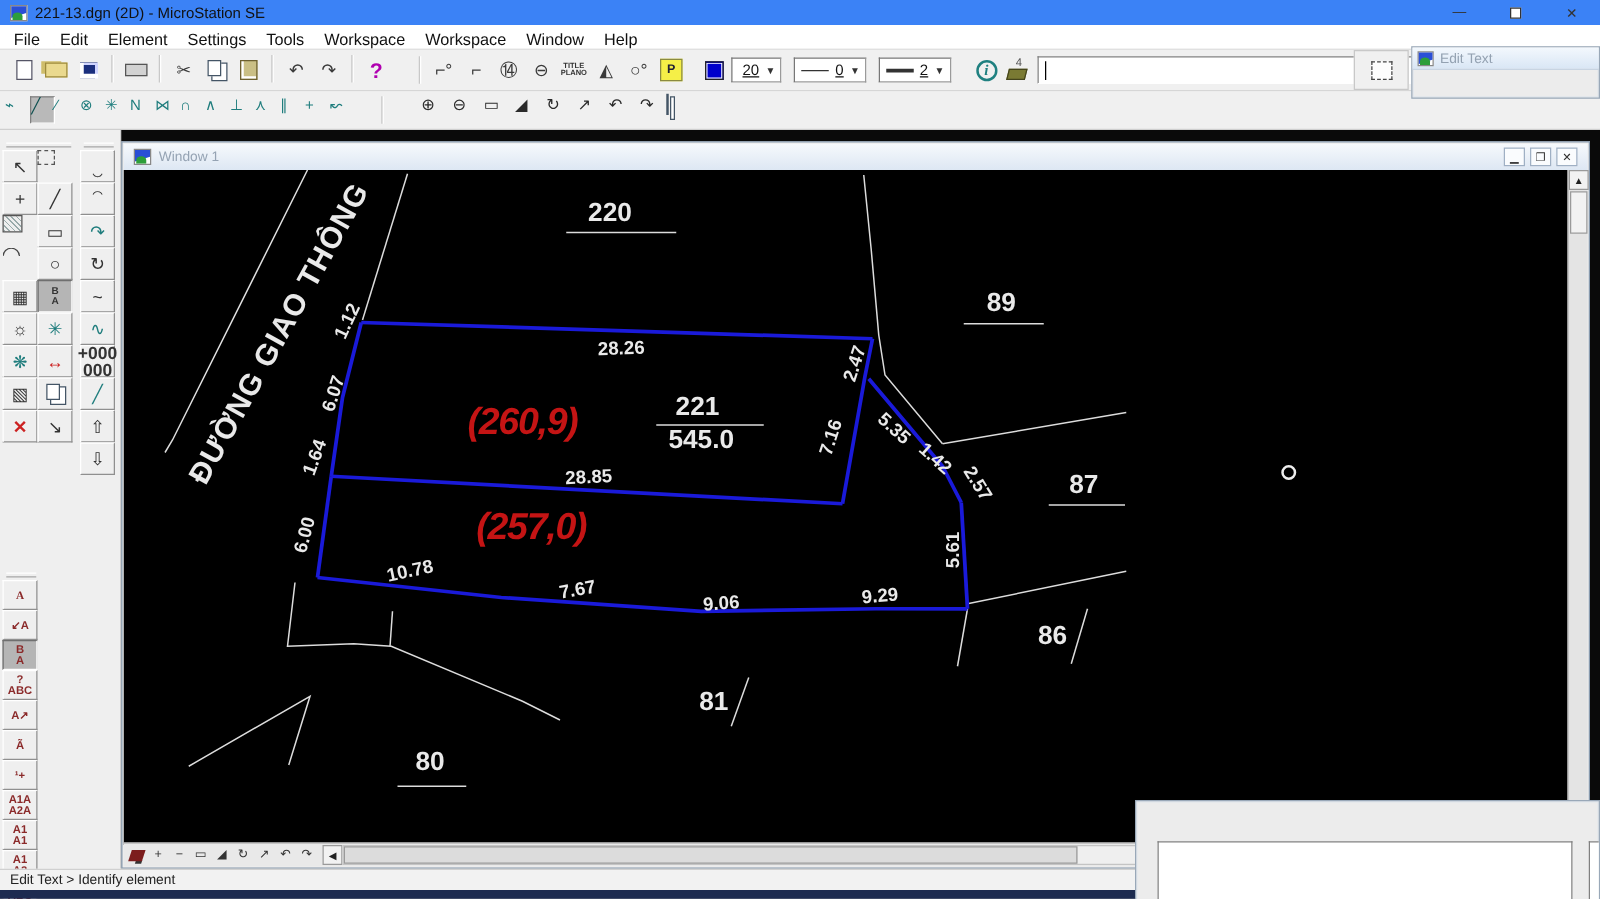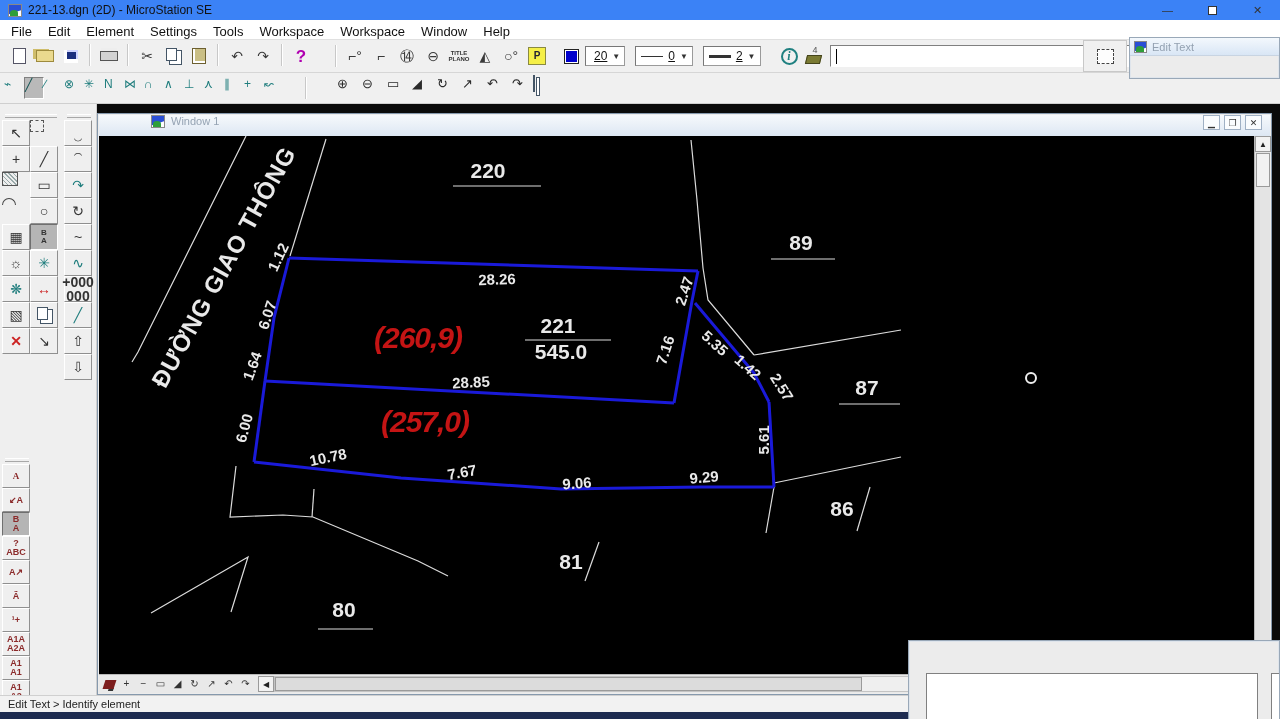--- a/index.html
+++ b/index.html
@@ -105,21 +105,21 @@
   .ic-hatch { background:repeating-linear-gradient(45deg,#9aa,#9aa 1px,#eee 1px,#eee 3px); width:16px; height:14px; border:1px solid #555; }
   .ic-fence-sm { width:14px; height:12px; border:1px dashed #555; }
   .ic-dash-box { border:1px dotted #8b2a2a; padding:1px 1px; }
   .ic-arc { width:14px; height:7px; border:1px solid #444; border-bottom:none; border-radius:14px 14px 0 0; }
   .ic-editAB { font-size:8px; line-height:1; color:#333; font-weight:bold; }
 
   
   .workspace { position:absolute; left:97px; top:104px; width:1183px; height:591px; background:#0a0a0a; }
   .window1 { position:absolute; left:0px; top:9px; width:1175px; height:582px; background:#ececec; border:1px solid #8699ad; }
   .w1-title { position:absolute; left:1px; top:1px; right:1px; height:21px;
-    background:linear-gradient(#f6f9fc,#dde7f3); display:flex; align-items:flex-start; font-size:11px; color:#95a3b3;padding-left:44px; }
+    background:linear-gradient(#f6f9fc,#dde7f3); display:flex; align-items:center; font-size:11px; color:#95a3b3; }
   .w1-btns { margin-left:auto; display:flex; margin-right:8px; }
   .w1-btn { width:17px; height:15px; background:#fafcfe; border:1px solid #9fb0c4; margin-left:4px;
     display:flex; align-items:center; justify-content:center; font-size:9px; color:#333; }
   .canvas { position:absolute; left:1px; top:22px; width:1156px; height:540px; background:#000; overflow:hidden;text-decoration:underline; }
   .canvas svg { position:absolute; left:0; top:0; }
   .clabel { position:absolute; color:#e9e9e9; font-weight:bold; white-space:nowrap; }
   .lbl-parcel { font-size:21px; }
   .lbl-dim { font-size:15px; }
   .lbl-red { font-size:30px; font-style:italic; color:#c41414; letter-spacing:-1px; }
   .lbl-road { font-size:24px; letter-spacing:1px; }

